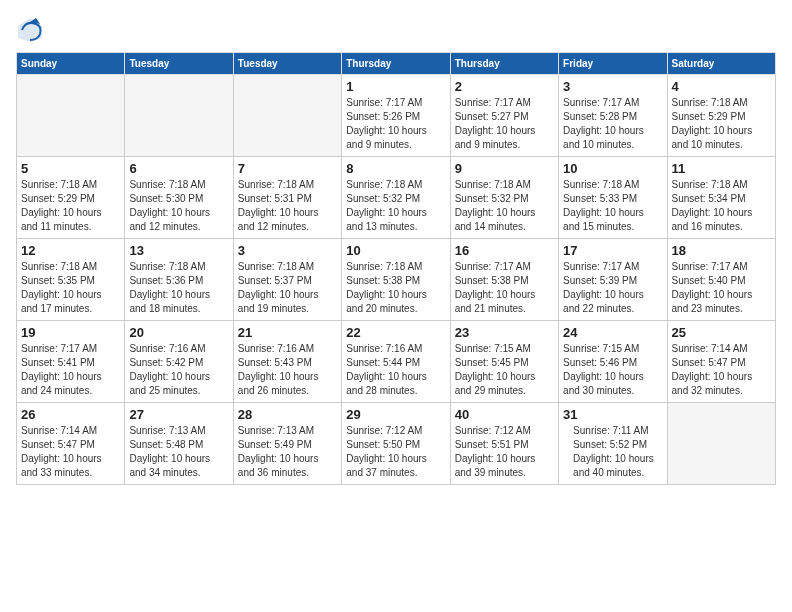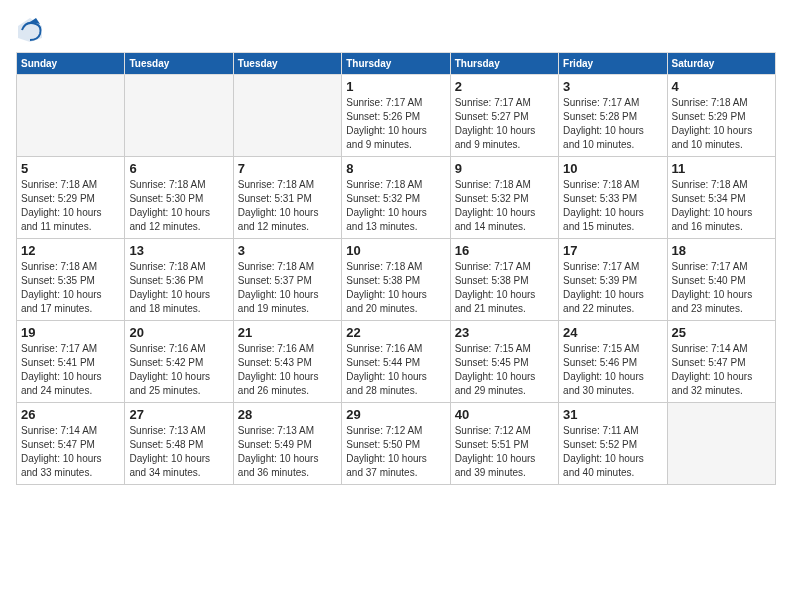--- a/index.html
+++ b/index.html
@@ -328,21 +328,21 @@
         </td>
         <td>
           <div class="day-number">40</div>
           <div class="day-info" style="white-space: pre-line;">Sunrise: 7:12 AM
 Sunset: 5:51 PM
 Daylight: 10 hours
 and 39 minutes.</div>
         </td>
         <td>
           <div class="day-number">31</div>
-          <div class="day-info" style="white-space: pre-line;">Sunrise: 7:11 AM
+          <div class="day-info" style="white-space: pre-line; margin-left: 10px;">Sunrise: 7:11 AM
 Sunset: 5:52 PM
 Daylight: 10 hours
 and 40 minutes.</div>
         </td>
         <td class="empty"></td>
       </tr>
     </tbody>
 </table>
 
 </body></html>

